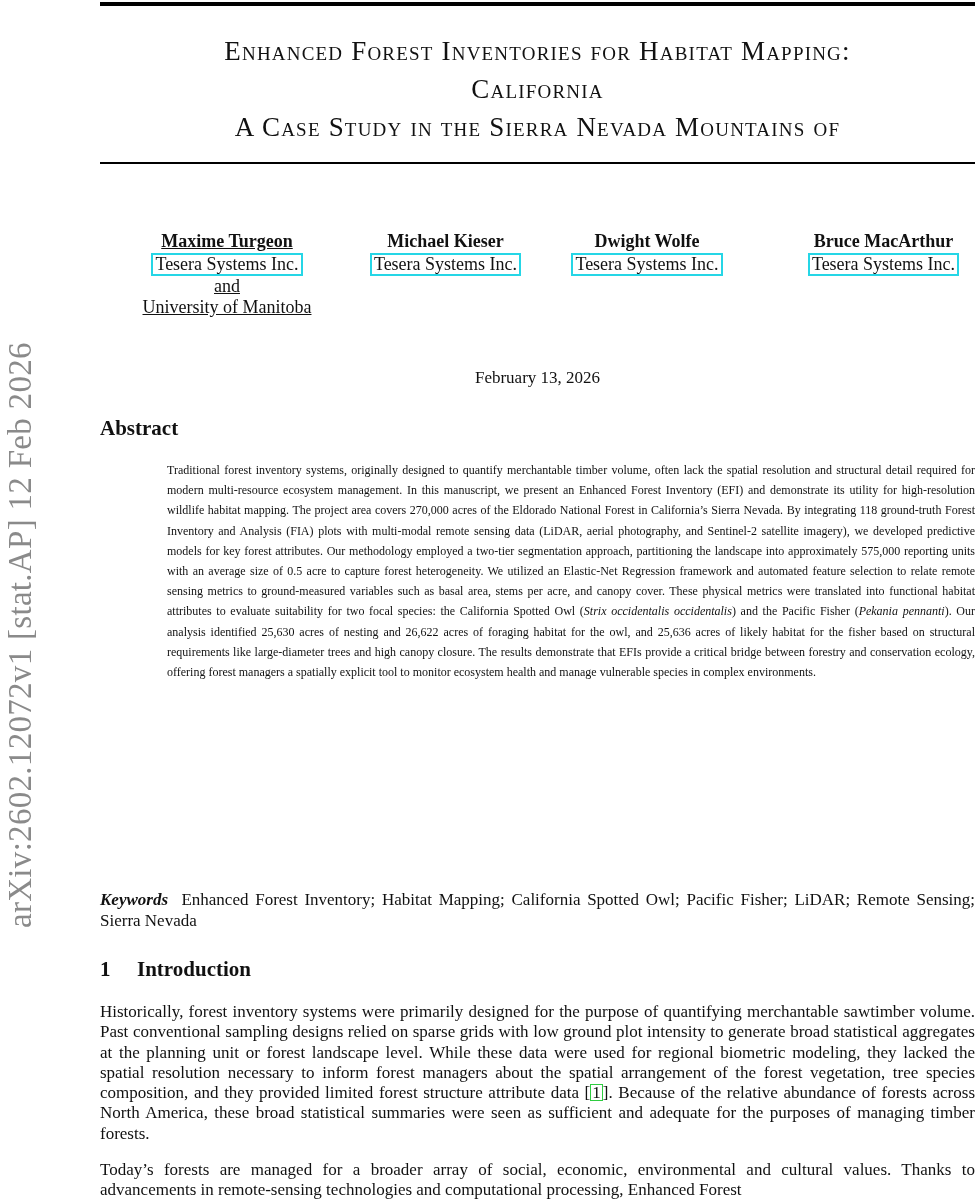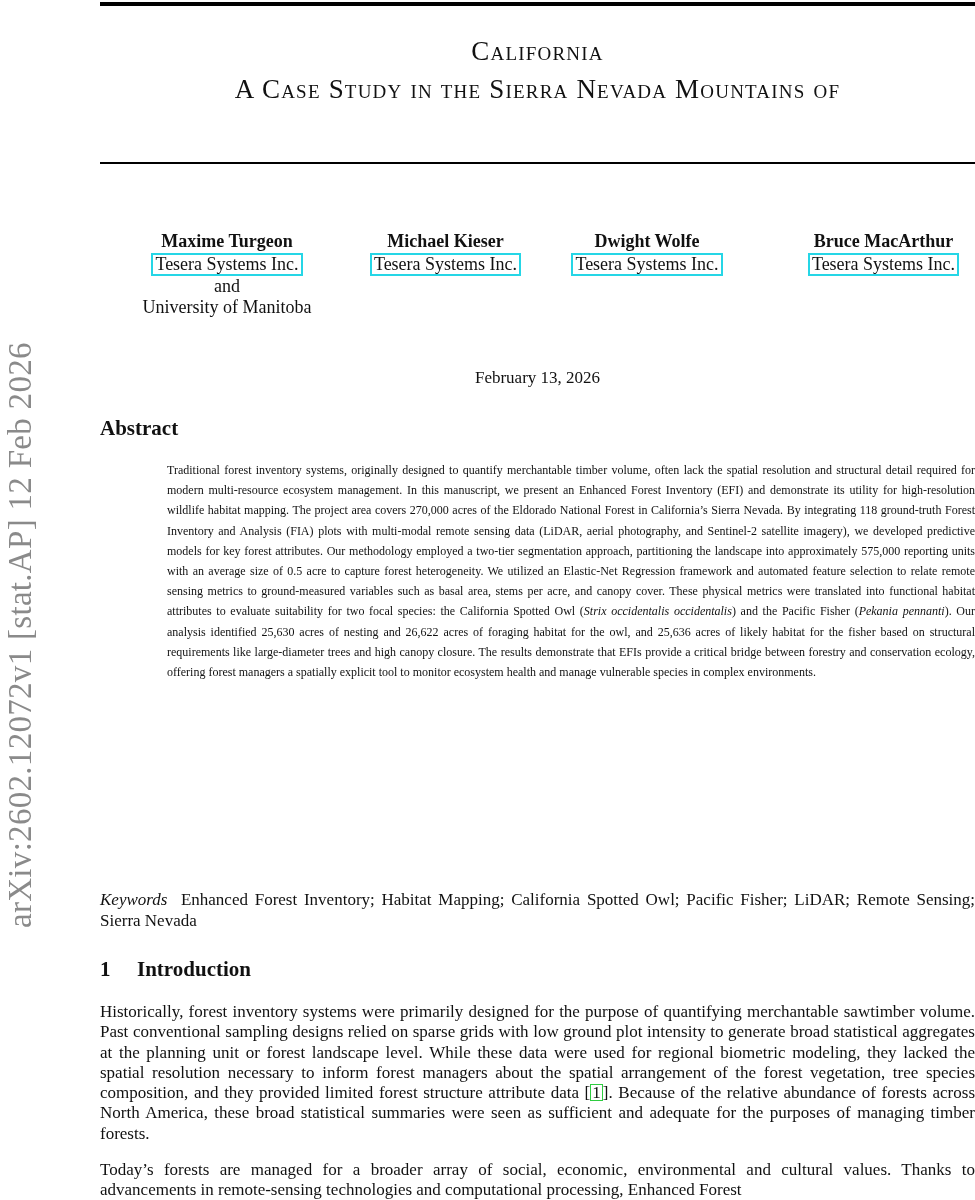--- a/index.html
+++ b/index.html
@@ -28,46 +28,47 @@
   .date { position:absolute; left:100px; top:368px; width:875px; text-align:center; font-family:"Liberation Serif", serif; font-size:17px; }
   .abstract-h { position:absolute; left:100px; top:416px; width:875px; text-align:left; font-family:"Liberation Serif", serif; font-weight:bold; font-size:21px; }
   .abstract-body {
     position:absolute; left:167px; top:460px; width:808px;
     font-family:"Liberation Serif", serif; font-size:12px; line-height:20.2px; text-align:justify;
   }
   .keywords {
     position:absolute; left:100px; top:890px; width:875px;
     font-family:"Liberation Serif", serif; font-size:17px; line-height:20.5px; text-align:justify;
   }
-  .keywords .kw-label { font-weight:normal; font-style:italic; }
+  .keywords .kw-label { font-weight:bold; font-style:italic; }
   .section-h { position:absolute; left:100px; top:957px; font-family:"Liberation Serif", serif; font-weight:bold; font-size:21px; }
   .section-h .num { display:inline-block; width:37px; }
   .para {
     position:absolute; left:100px; width:875px;
     font-family:Liberation Serif, serif; font-size:17px; line-height:20.3px; text-align:justify;
   }
   .cite { display:inline-block; border:1.5px solid #2ecc40; line-height:15px; padding:0 1px; }
   .p1 { top:1002px; }
   .p2 { top:1160px; }
   span { }
 </style>
 </head>
 <body>
 
 <div class="arxiv-id">arXiv:2602.12072v1  [stat.AP]  12 Feb 2026</div>
 
 <div class="rule-top"></div>
 <div class="title">
+  <div>Enhanced Forest Inventories for Habitat Mapping:</div>
   <div>California</div>
   <div>A Case Study in the Sierra Nevada Mountains of</div>
 </div>
 <div class="rule-bottom"></div>
 
 <div class="authors">
-  <div class="author" style="left:32px; width:190px;">
+  <div class="author" style="left:32px; width:190px;text-decoration:underline;">
     <div class="name">Maxime Turgeon</div>
     <span class="aff">Tesera Systems Inc.</span>
     <div>and</div>
     <div>University of Manitoba</div>
   </div>
   <div class="author" style="left:258px; width:175px;">
     <div class="name">Michael Kieser</div>
     <span class="aff">Tesera Systems Inc.</span>
   </div>
   <div class="author" style="left:462px; width:170px;">

